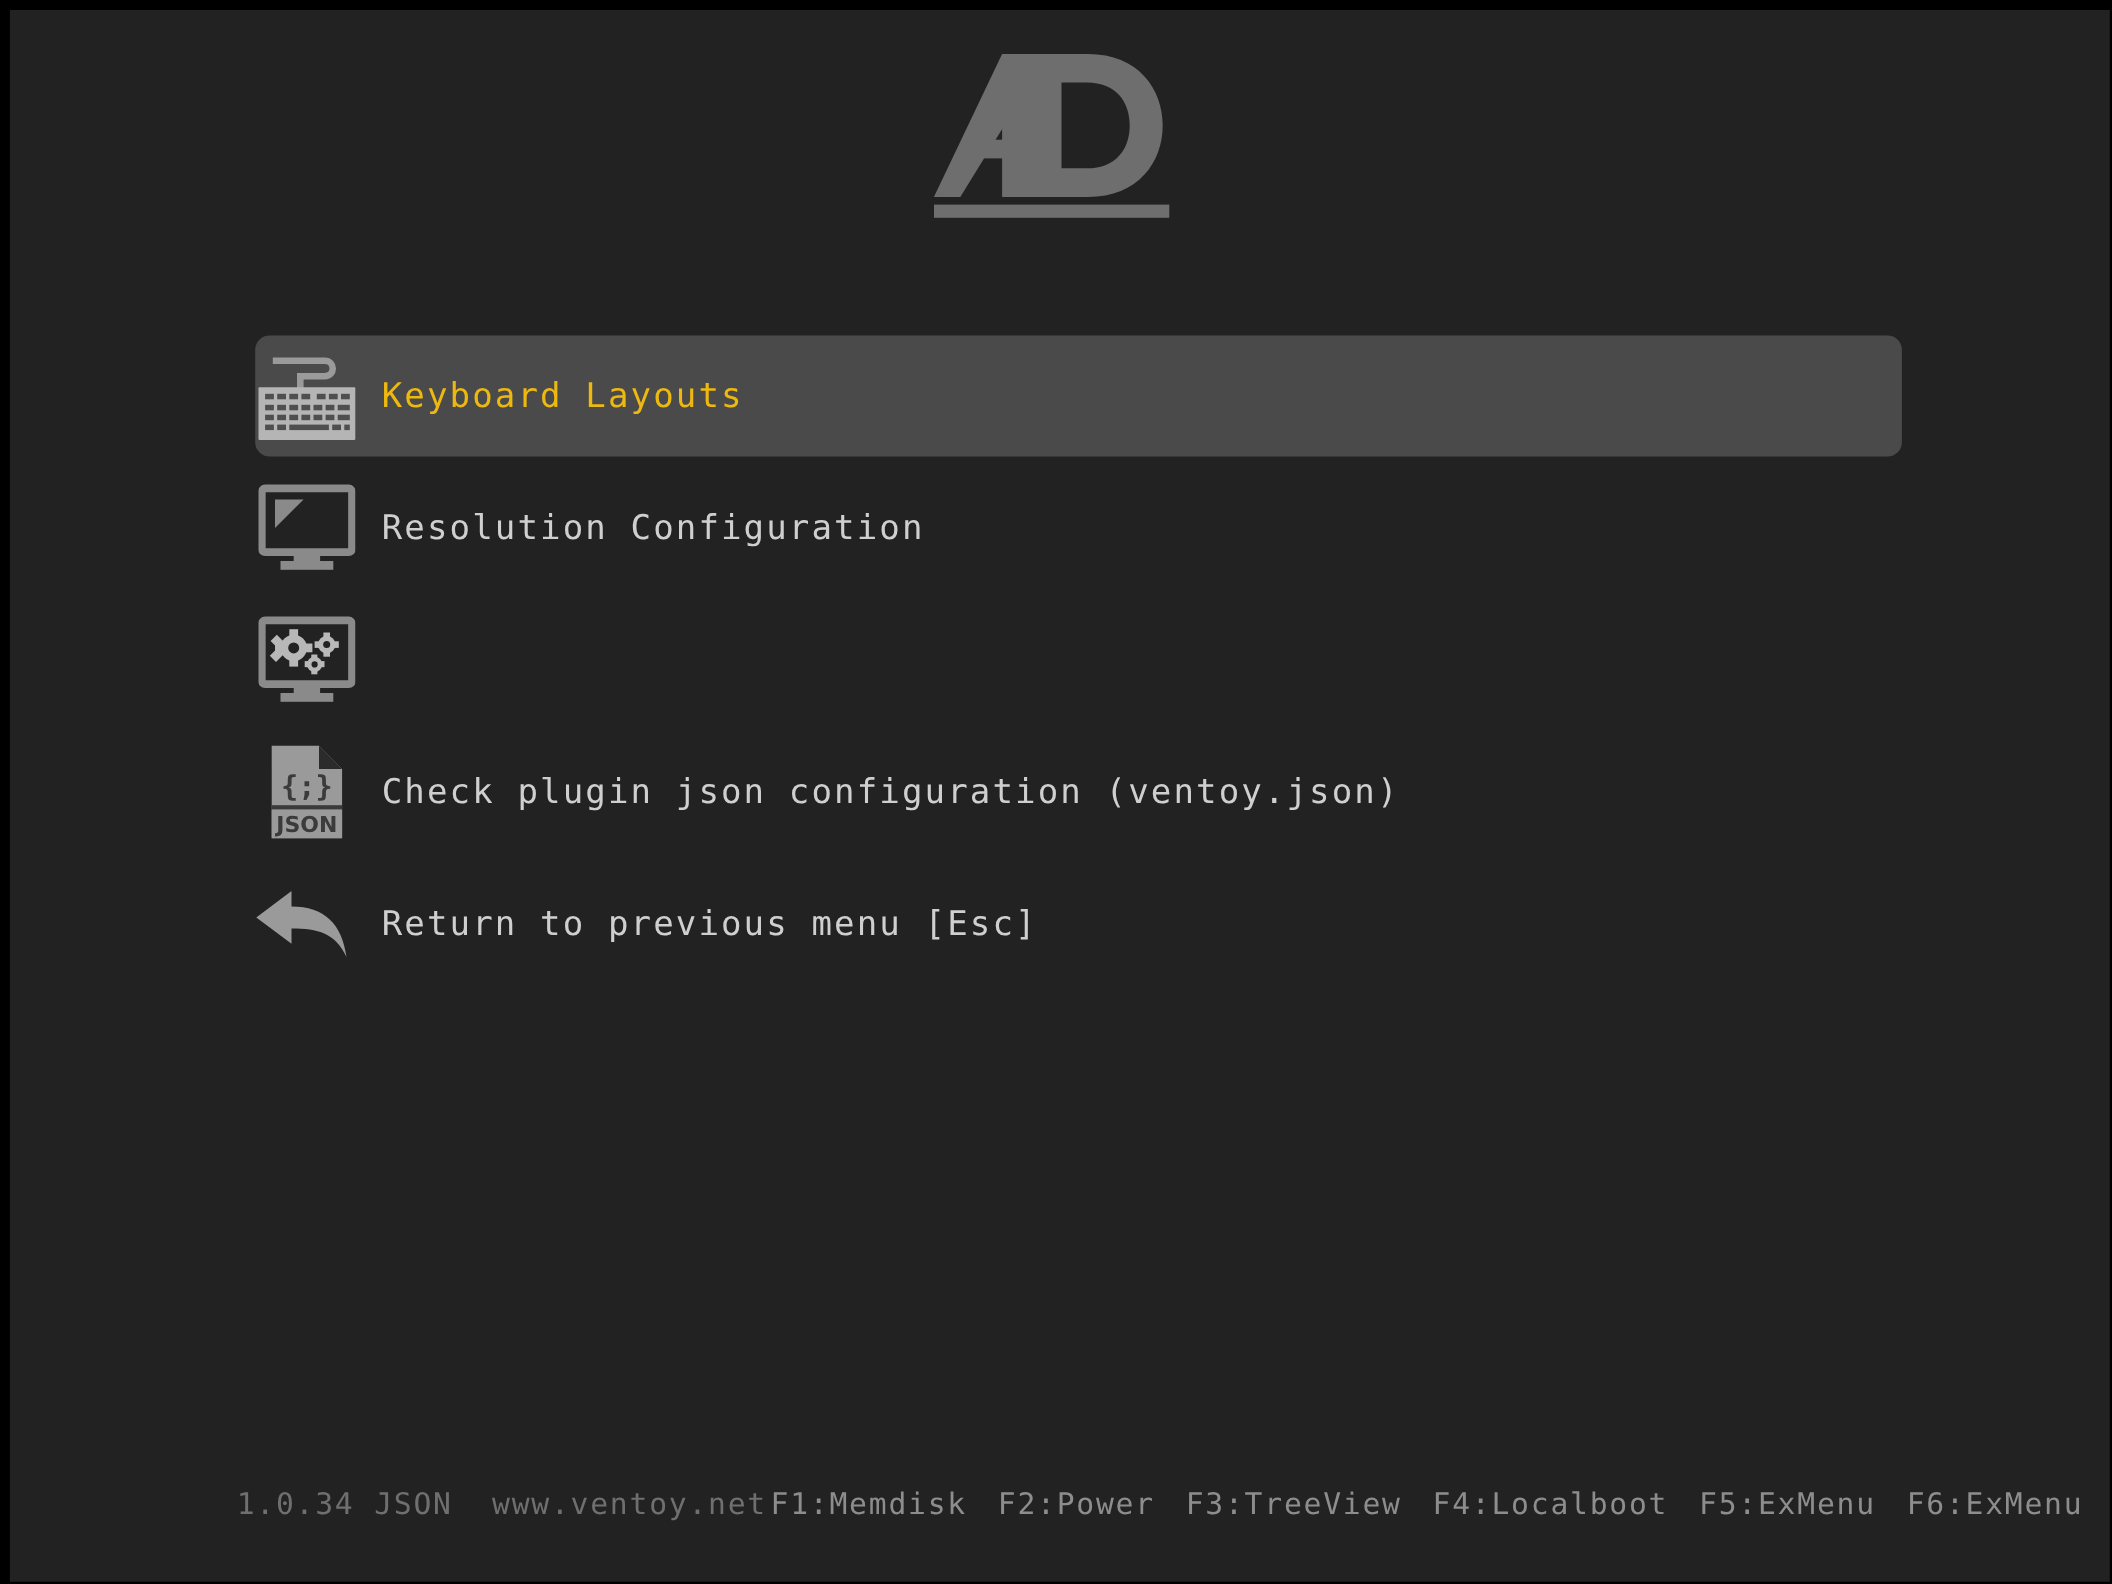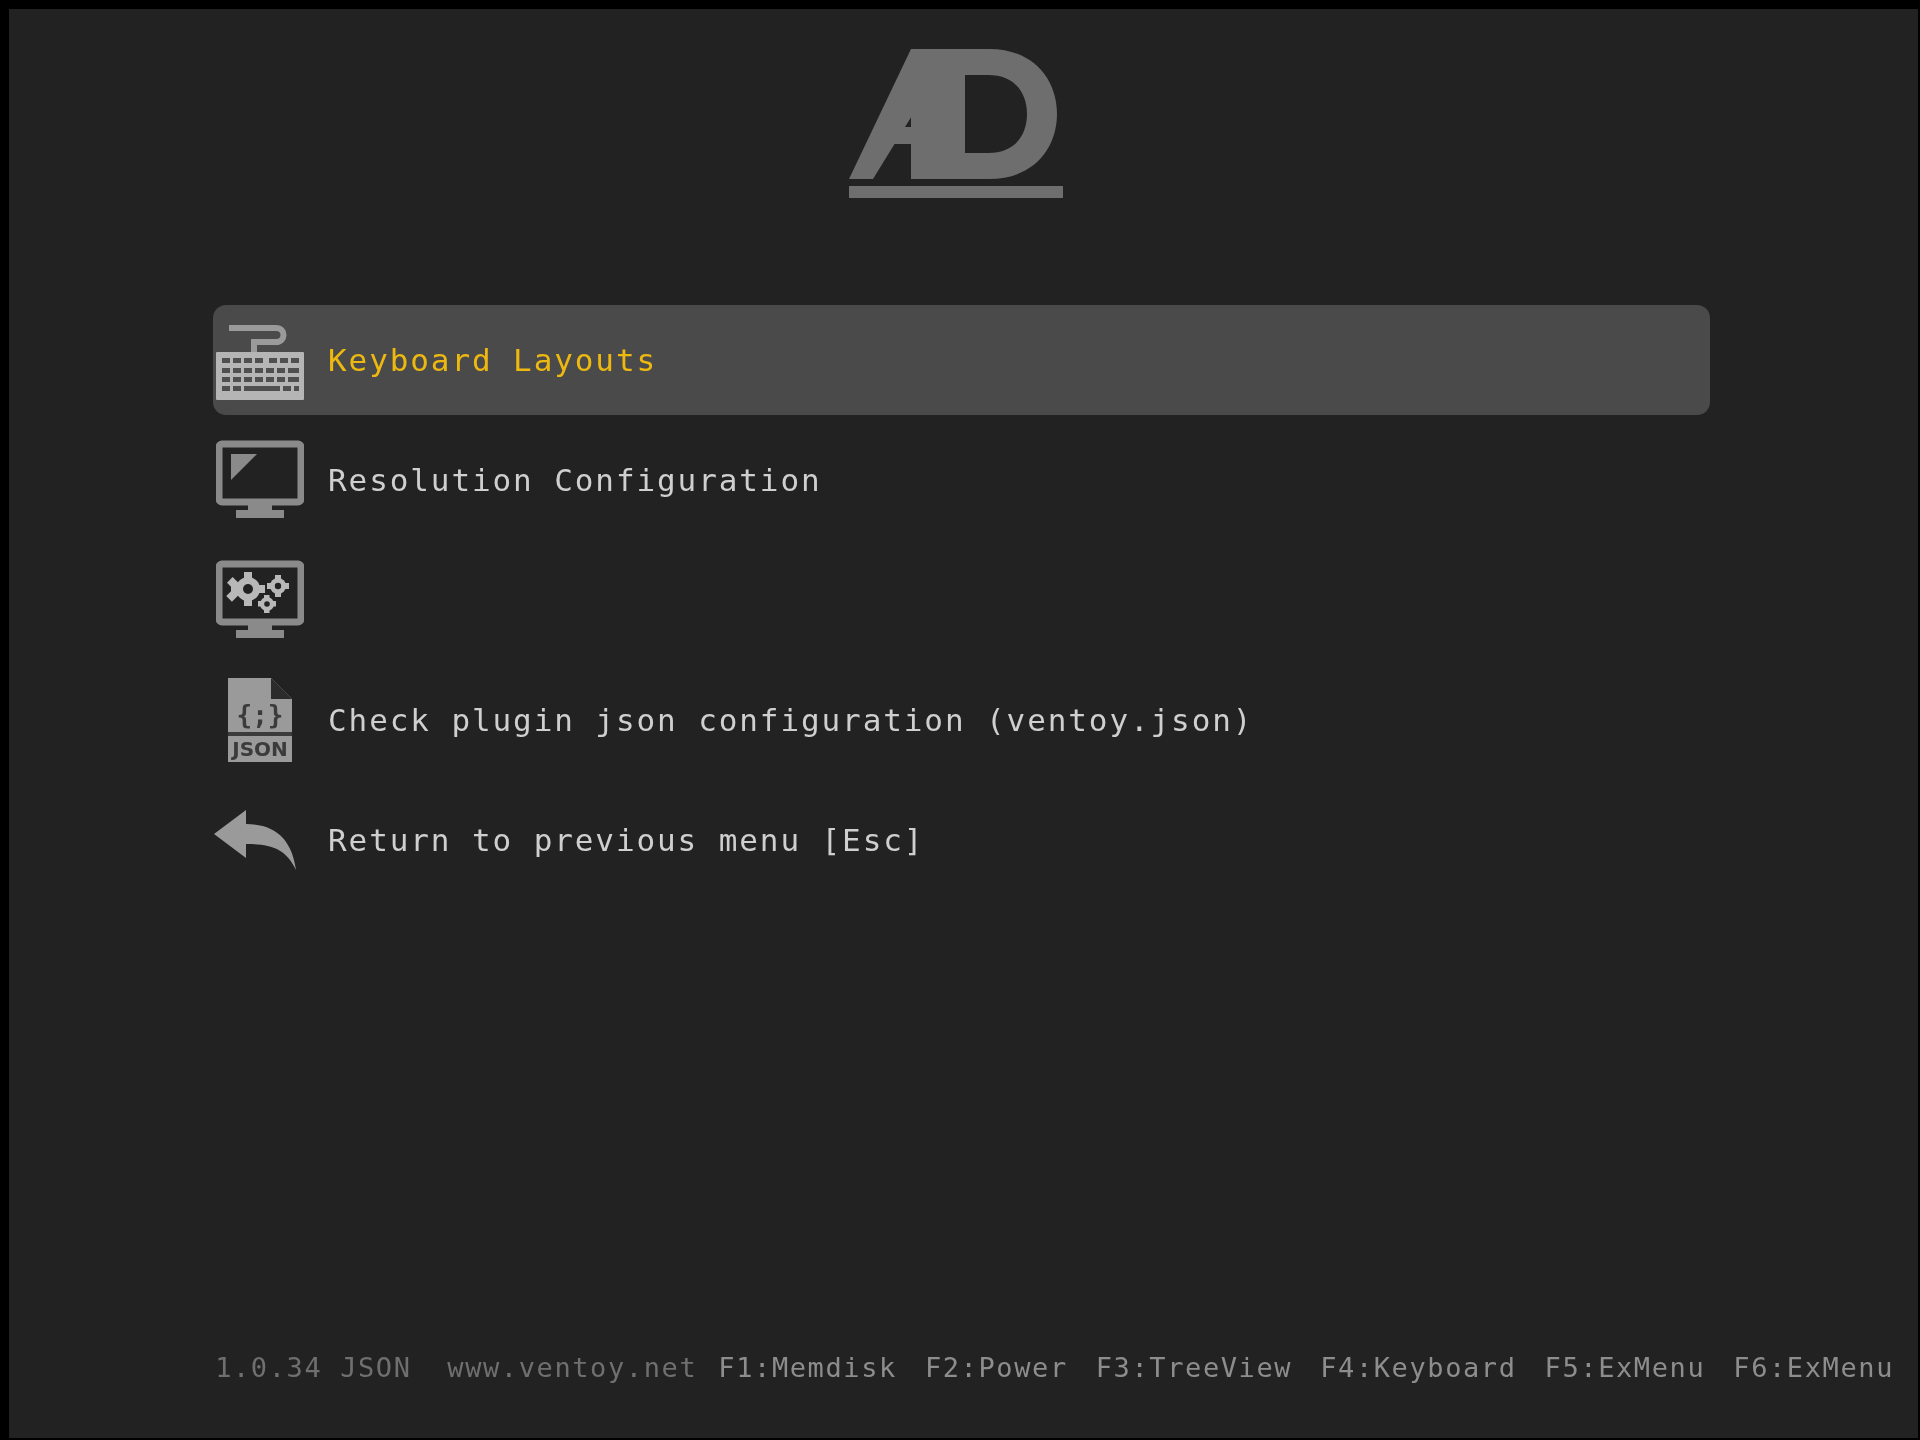--- a/index.html
+++ b/index.html
@@ -27,21 +27,21 @@
     position:absolute;
     left:0; top:30px;
     width:100%;
     display:flex; justify-content:center;
   }
   #logo-svg { display:block; }
 
   
   #menu {
     position:absolute;
-    left:204px; top:296px;
+    left:223px; top:296px;
     width:1497px;
   }
 
   .menu-row {
     position:relative;
     height:110px;
     display:flex;
     align-items:center;
     border-radius:13px;
   }
@@ -243,18 +243,18 @@
 
   </div>
 
   <div id="statusbar">
 
     <div id="status-left">
       <span>1.0.34 JSON</span><span>  </span><span>www.ventoy.net</span>
     </div>
 
     <div id="status-right">
-      <span class="fkey">F1:Memdisk</span><span class="fkey">F2:Power</span><span class="fkey">F3:TreeView</span><span class="fkey">F4:Keyboard</span><span class="fkey">F5:ExMenu</span><span class="fkey">F6:ExMenu</span>
+      <span class="fkey">F1:Memdisk</span><span class="fkey">F2:Power</span><span class="fkey">F3:TreeView</span><span class="fkey">F4:Localboot</span><span class="fkey">F5:ExMenu</span><span class="fkey">F6:ExMenu</span>
     </div>
 
   </div>
 
 </div>
 
 </body></html>

